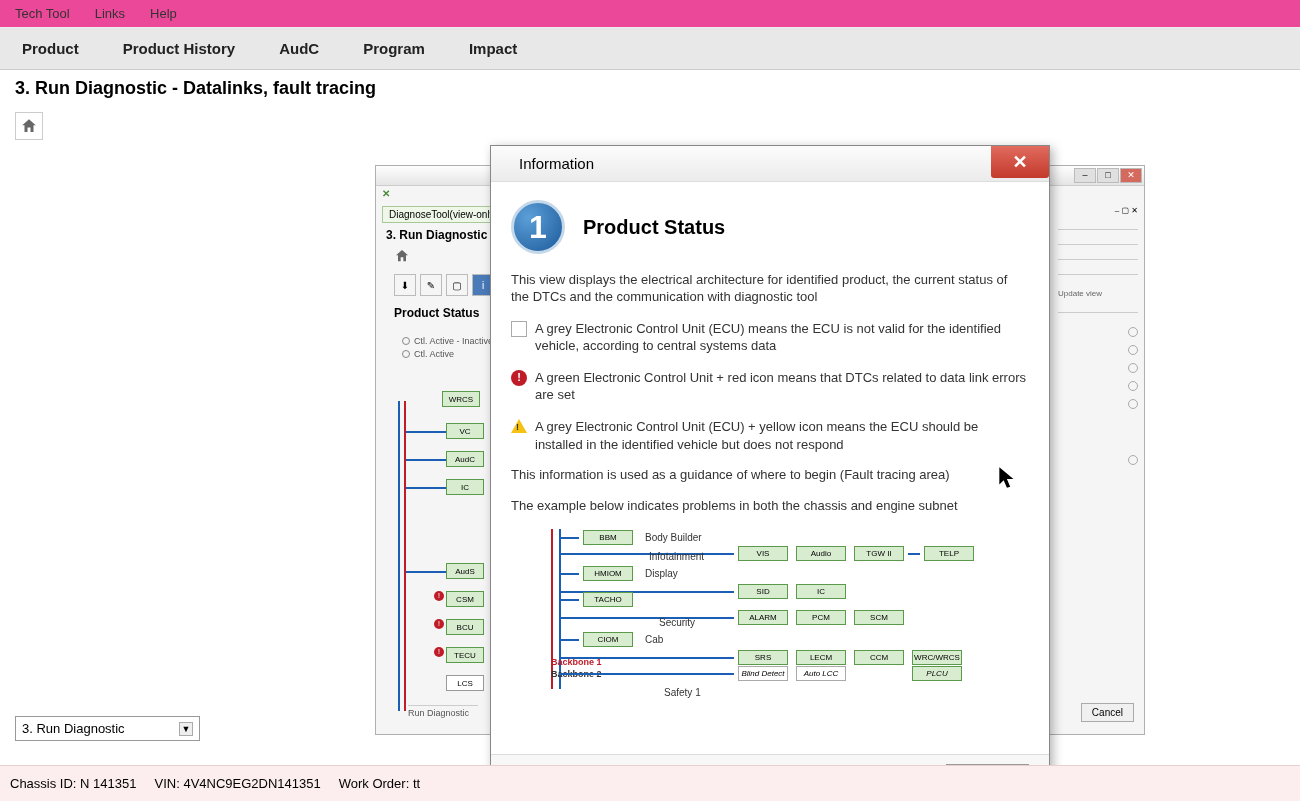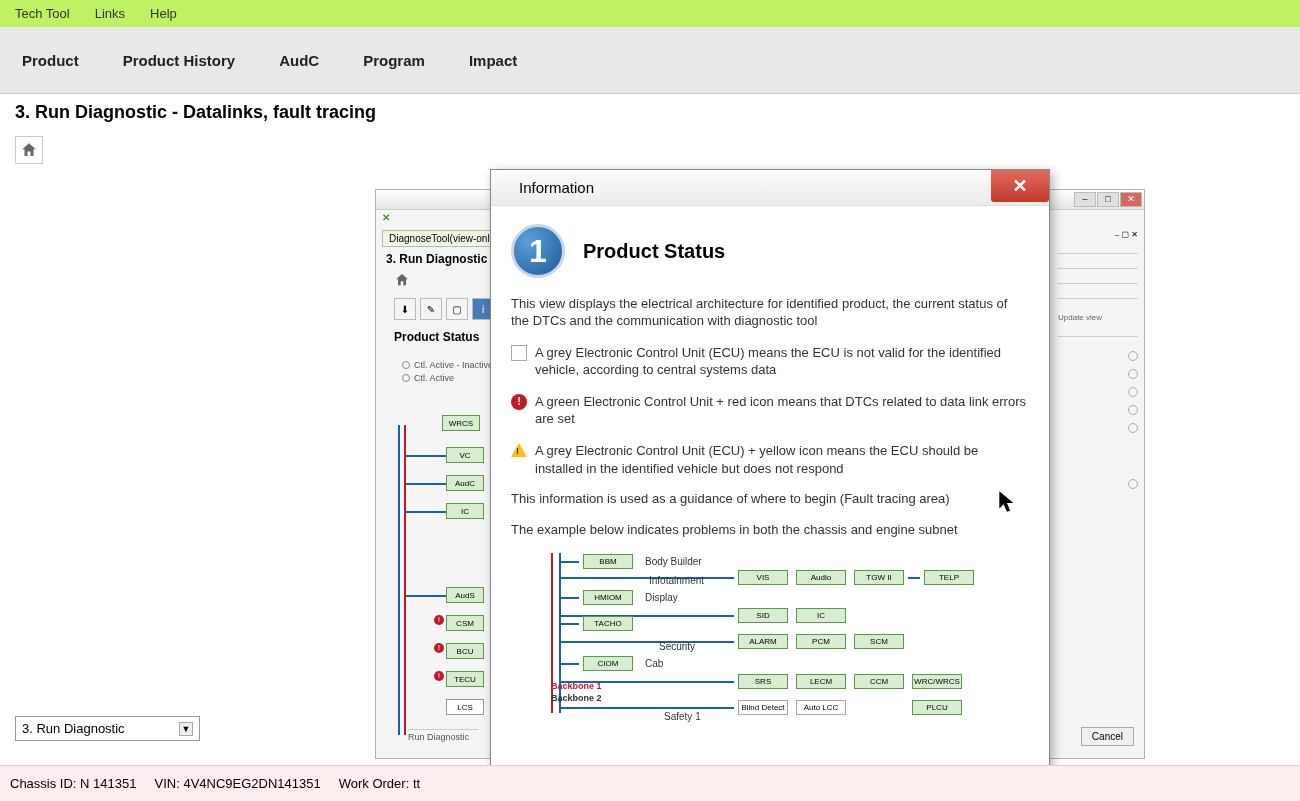--- a/index.html
+++ b/index.html
@@ -1,22 +1,22 @@
 <!DOCTYPE html>
 <html><head>
   <meta charset="utf-8">
   <style>
     * { box-sizing: border-box; margin: 0; padding: 0; }
     body { font-family: Arial, sans-serif; font-size: 13px; background: #fff; width: 1300px; height: 801px; overflow: hidden; position: relative; }
     
-    .menubar { background: #bef264; padding: 6px 15px; display: flex; gap: 25px; border-bottom: 1px solid #eee; }
+    .menubar { background: #ec4899; padding: 6px 15px; display: flex; gap: 25px; border-bottom: 1px solid #eee; }
     .menubar-item { color: #333; cursor: pointer; }
     
     .tabbar { background: #e8e8e8; display: flex; border-bottom: 1px solid #ccc; }
-    .tab { padding: 24px 22px; font-weight: bold; font-size: 15px; cursor: pointer; color: #222; text-align: center; }
+    .tab { padding: 12px 22px; font-weight: bold; font-size: 15px; cursor: pointer; color: #222; text-align: center; }
     .tab.active { background: #fff; }
     
     .page-title { font-size: 18px; font-weight: bold; padding: 8px 15px 8px; }
     
     .home-btn { width: 28px; height: 28px; margin: 5px 15px; border: 1px solid #ccc; display: flex; align-items: center; justify-content: center; cursor: pointer; }
     .home-btn svg { width: 18px; height: 18px; }
     
     .content-area { position: relative; height: 580px; }
     
     .bg-window { position: absolute; left: 375px; top: 20px; width: 770px; height: 570px; border: 1px solid #b0b0b0; background: #f5f5f5; }
@@ -272,21 +272,21 @@
             <div class="ecu">CIOM</div>
             <span class="lbl">Cab</span>
           </div>
           <div class="row" style="top:120px;">
             <div class="hline" style="width:175px;"></div>
             <div class="ecu">SRS</div>
             <div class="ecu">LECM</div>
             <div class="ecu">CCM</div>
             <div class="ecu">WRC/WRCS</div>
           </div>
-          <div class="row" style="top:146px;">
+          <div class="row" style="top:136px;font-style:italic;">
             <div class="hline" style="width:175px;"></div>
             <div class="ecu w">Blind Detect</div>
             <div class="ecu w">Auto LCC</div>
             <div style="width:58px;"></div>
             <div class="ecu">PLCU</div>
           </div>
           <span class="lbl" style="position:absolute;left:145px;top:158px;">Safety 1</span>
         </div>
       </div>
     </div>

